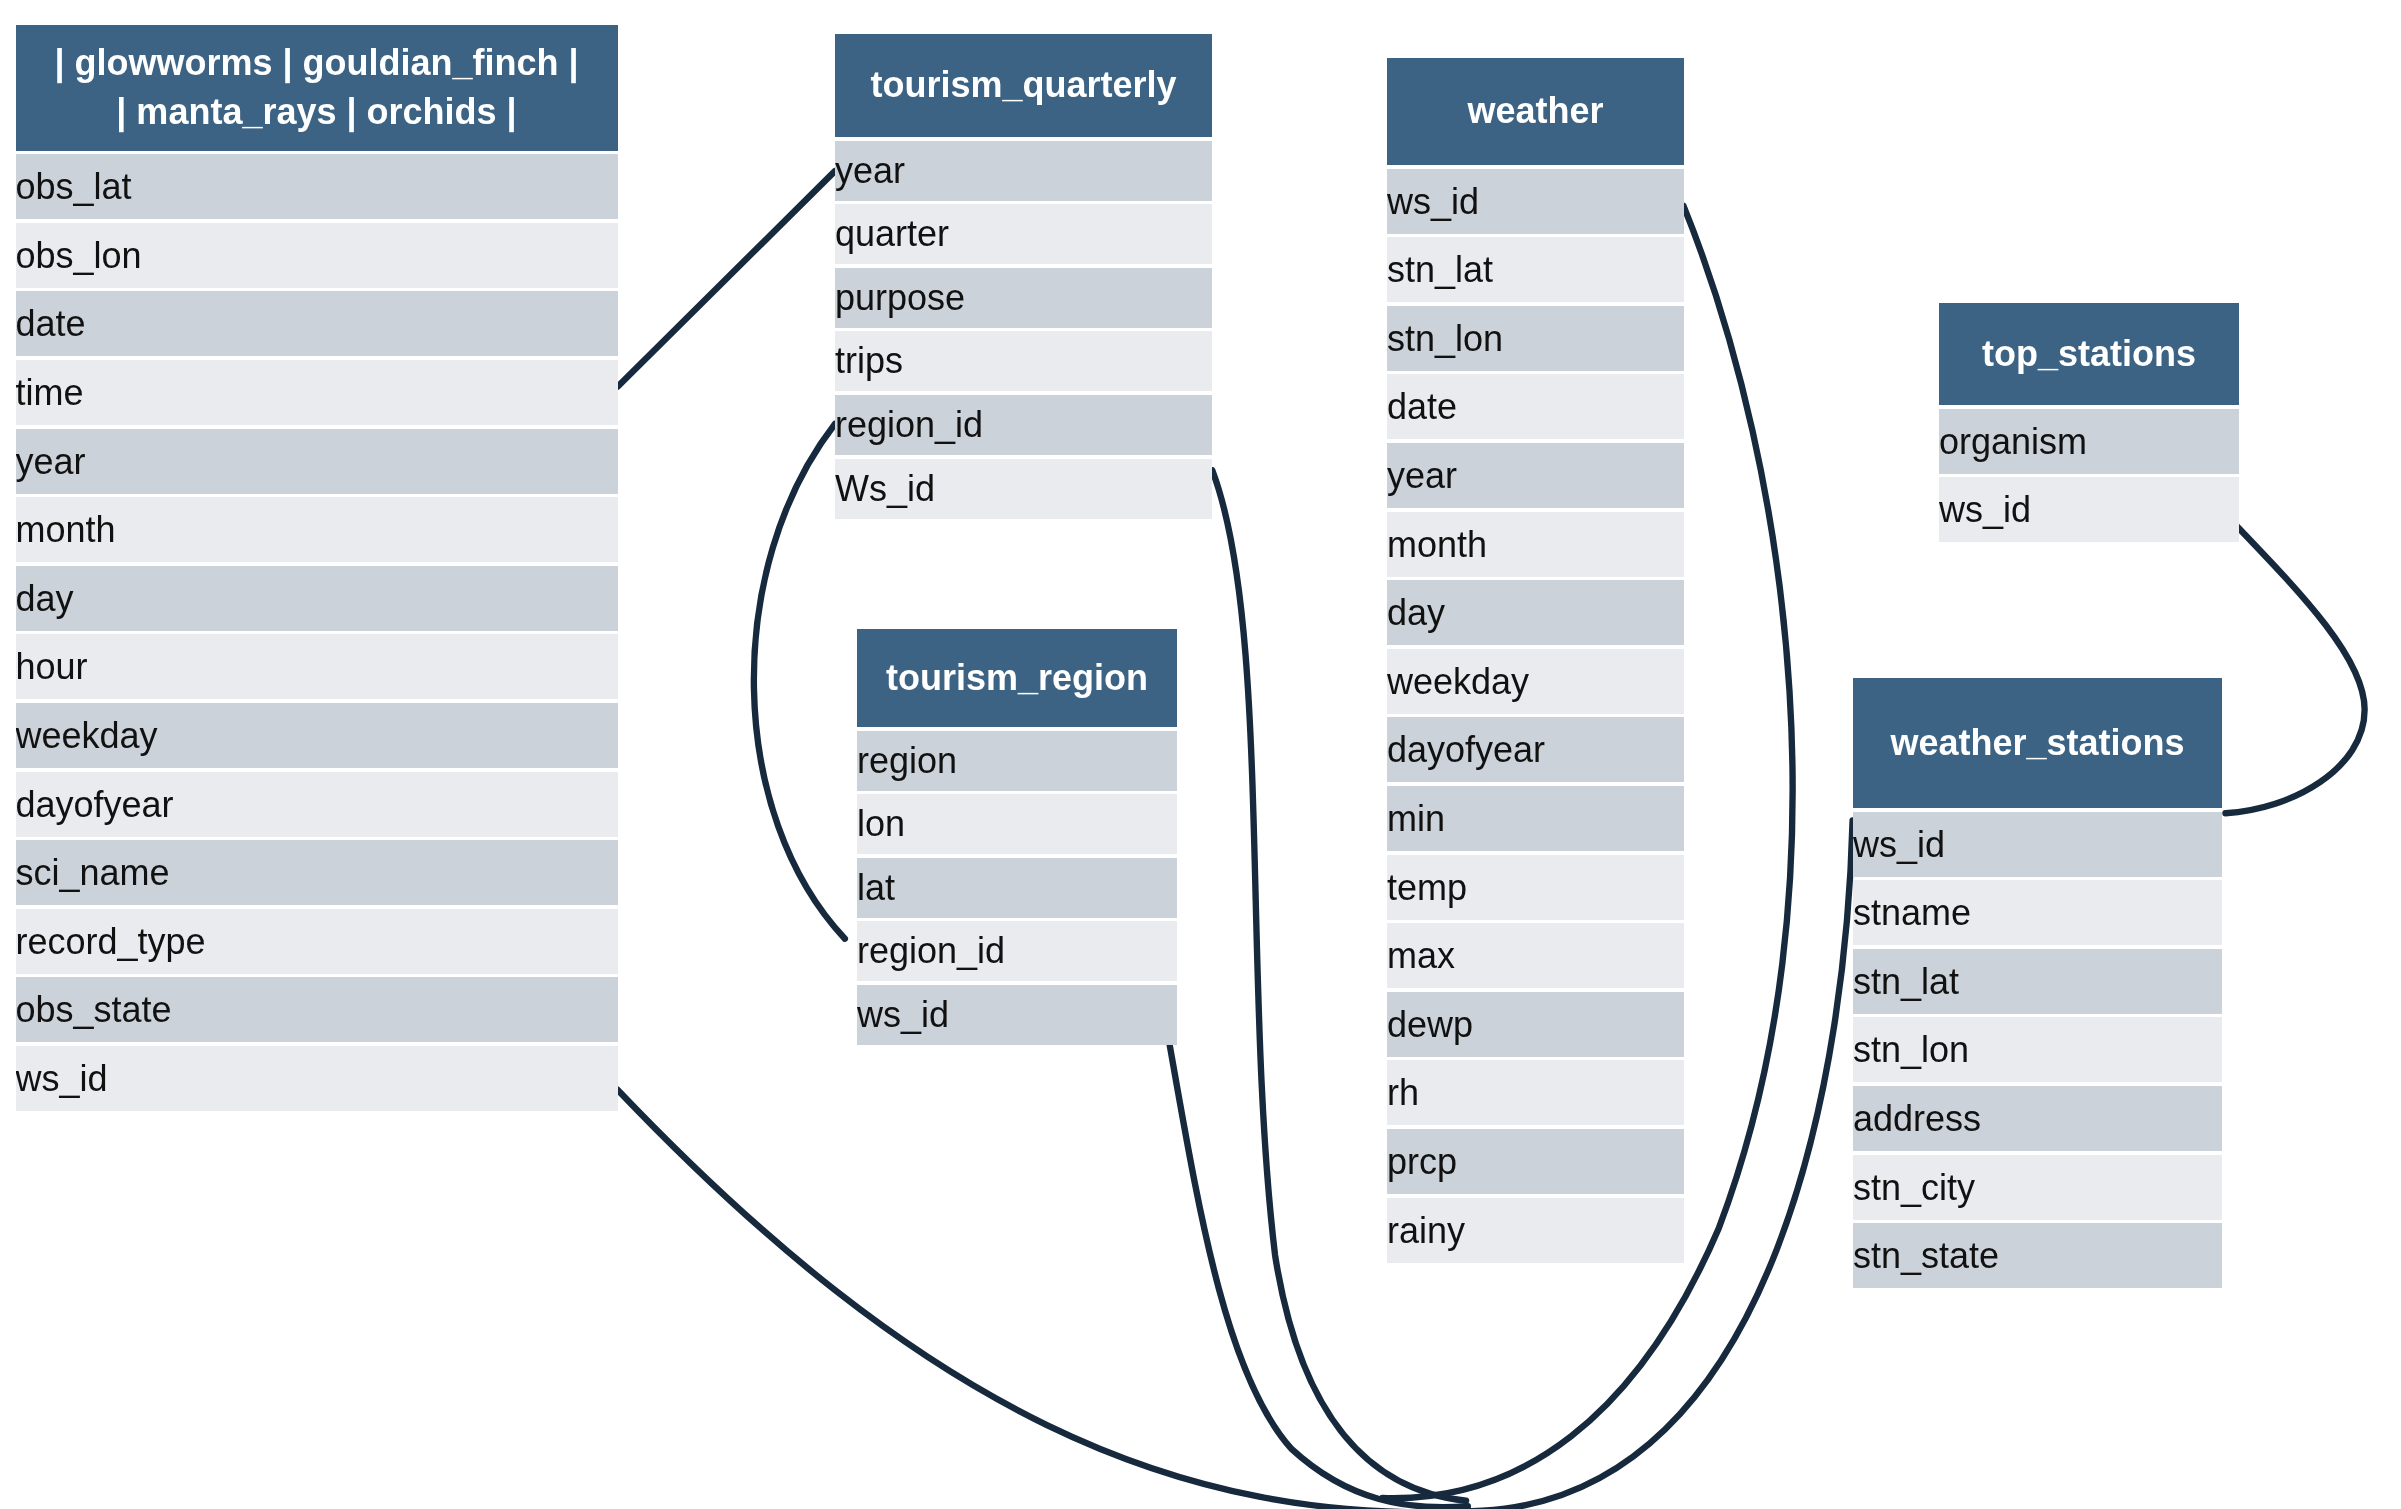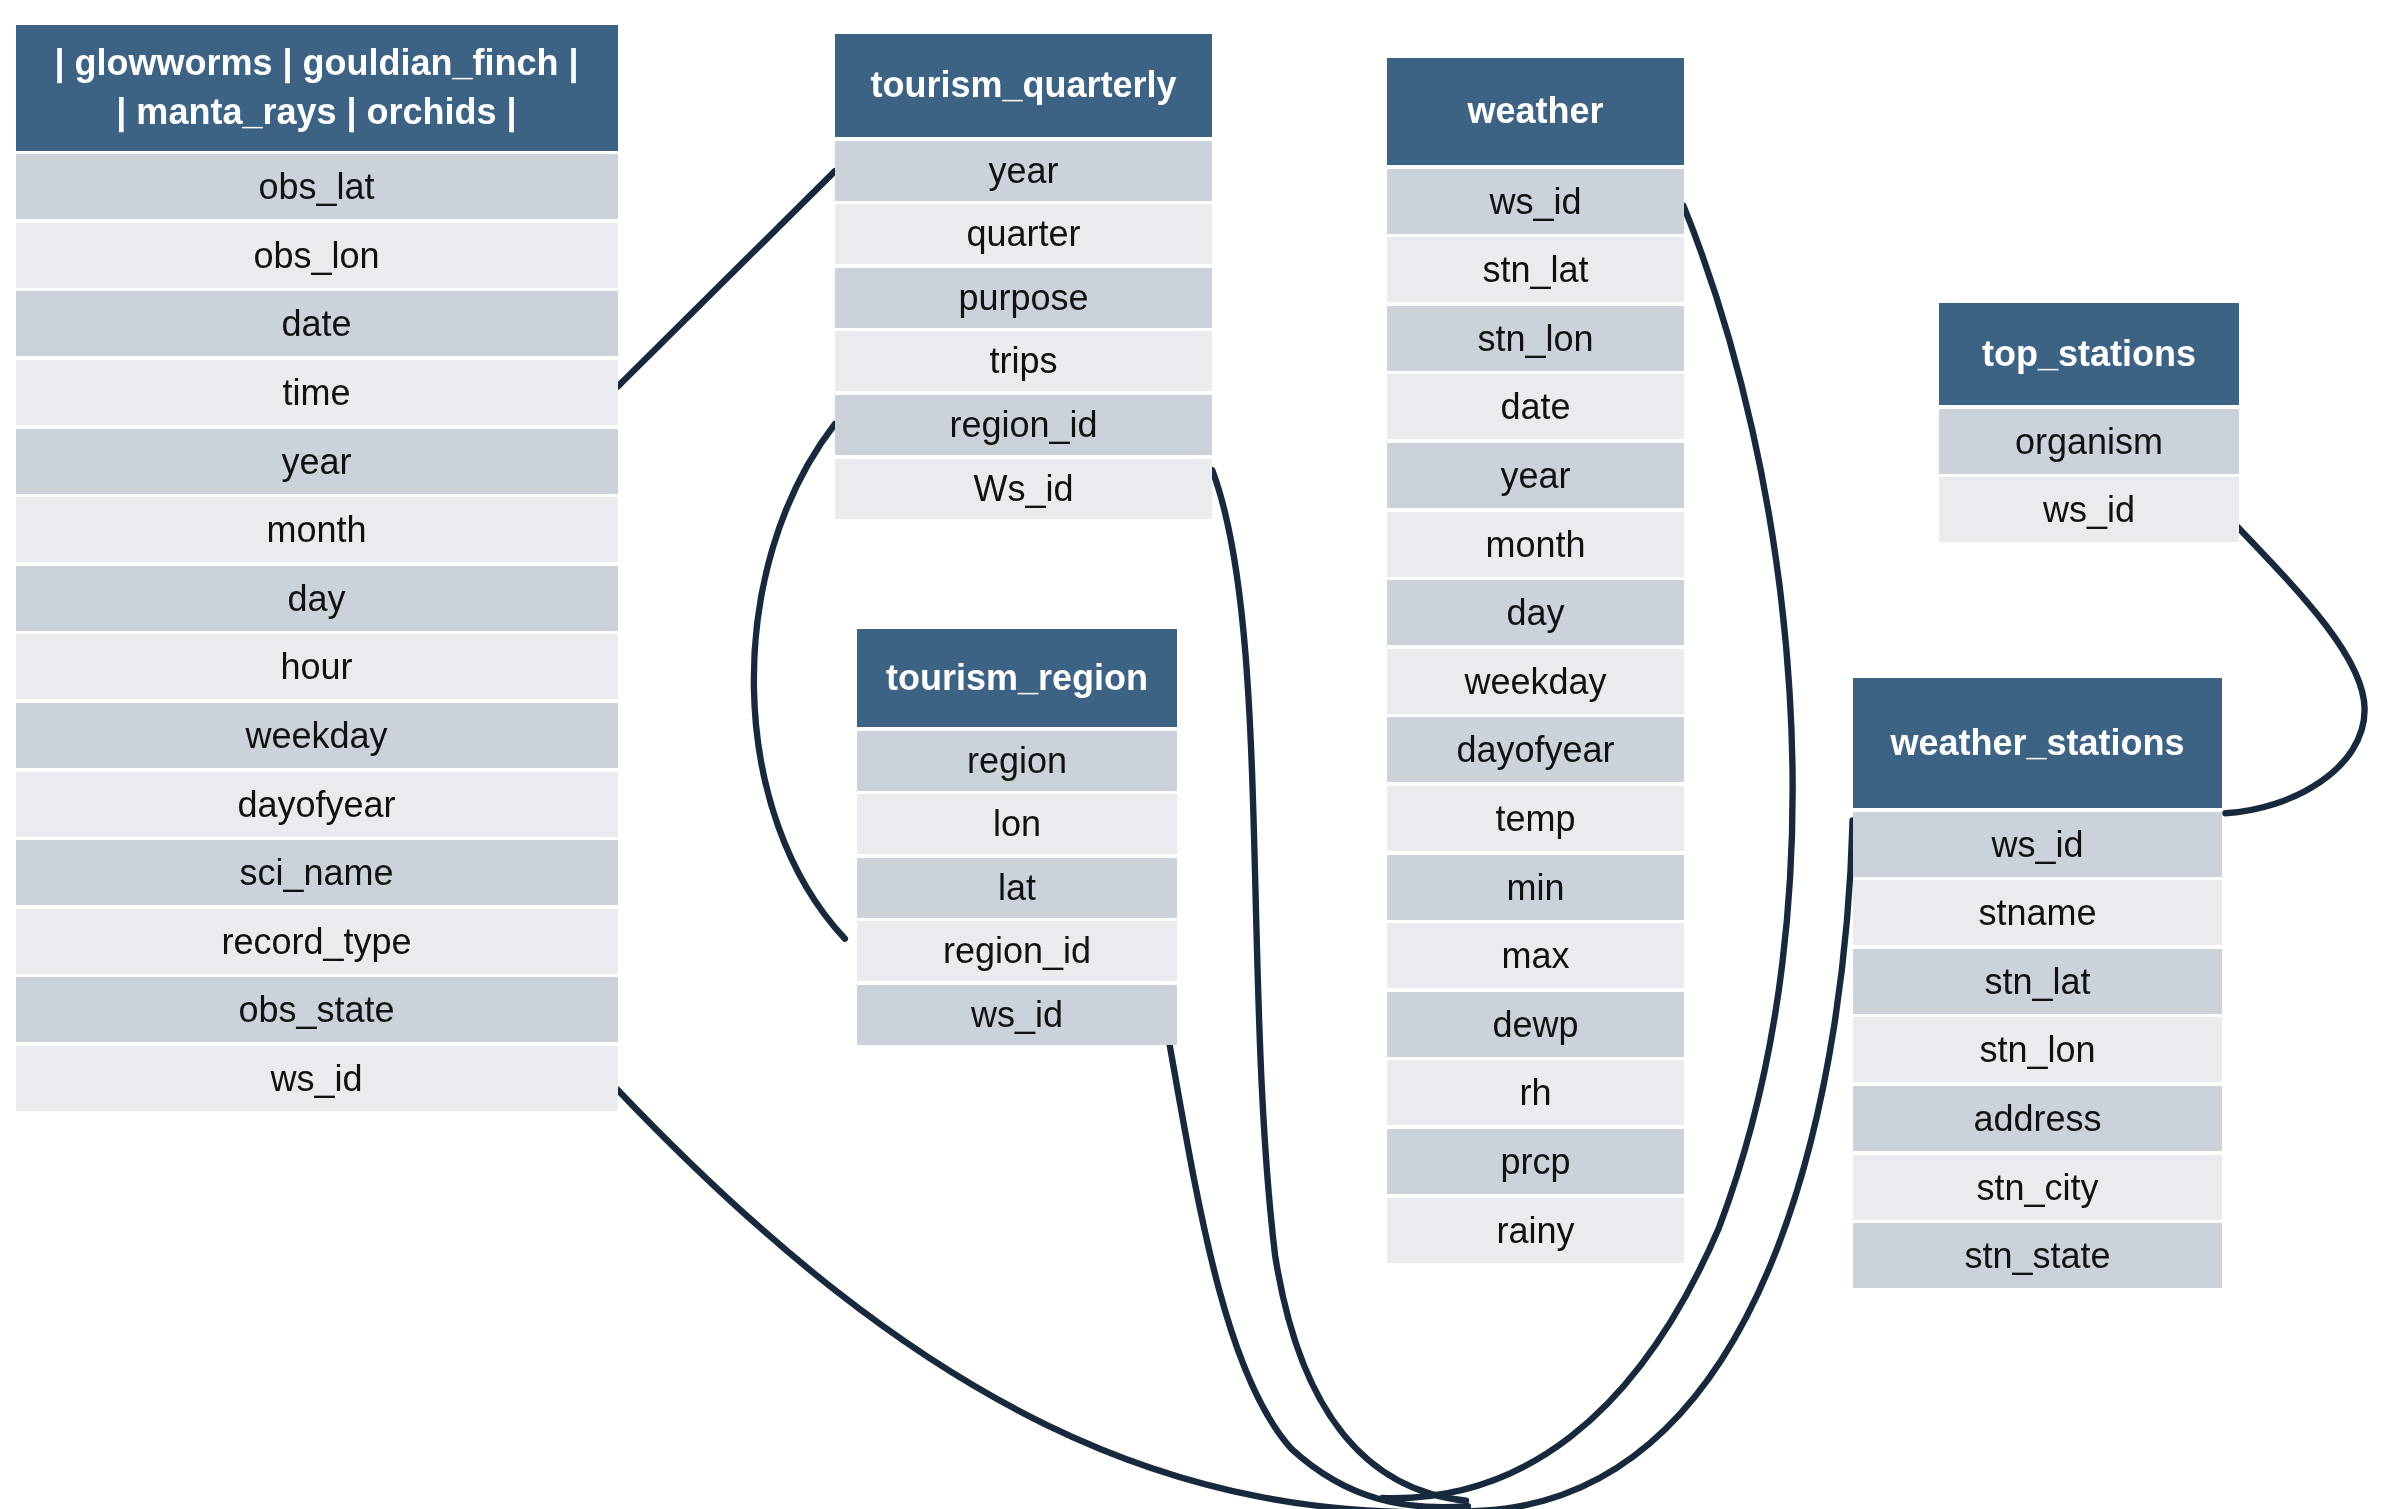--- a/index.html
+++ b/index.html
@@ -19,21 +19,21 @@
     font-weight:bold;
     font-size:36px;
     text-align:center;
     display:flex;align-items:center;justify-content:center;
     white-space:pre-line;
     line-height:1.35;
     margin-bottom:3.6px;
   }
   .rows .row{
     height:65px;line-height:65px;margin-bottom:3.6px;
-    text-align:center;font-size:36px;color:var(--row-text);
+    text-align:left;font-size:36px;color:var(--row-text);
     overflow:hidden;
   }
   .tbl.compact .rows .row{height:60px;line-height:60px;}
   .rows .row.dark{background:var(--row-dark);}
   .rows .row.light{background:var(--row-light);}
   
   #t-obs{left:15.5px;top:24.6px;width:602px;}   #t-obs .hdr{height:126px;}
   #t-tq {left:835px;top:34px;width:377px;}  #t-tq .hdr{height:103px;}
   #t-tr {left:845px;top:629px;width:320px;padding-left:12px;} #t-tr .hdr{height:98px;}
   #t-wx {left:1387px;top:58px;width:297px;} #t-wx .hdr{height:107px;}
@@ -104,22 +104,22 @@
     <div class="rows">
         <div class="row dark">ws_id</div>
         <div class="row light">stn_lat</div>
         <div class="row dark">stn_lon</div>
         <div class="row light">date</div>
         <div class="row dark">year</div>
         <div class="row light">month</div>
         <div class="row dark">day</div>
         <div class="row light">weekday</div>
         <div class="row dark">dayofyear</div>
+        <div class="row dark">min</div>
         <div class="row light">temp</div>
-        <div class="row dark">min</div>
         <div class="row light">max</div>
         <div class="row dark">dewp</div>
         <div class="row light">rh</div>
         <div class="row dark">prcp</div>
         <div class="row light">rainy</div>
       </div>
   </div>
 
   <div id="t-ts" class="tbl">
     <div class="hdr">top_stations</div>

